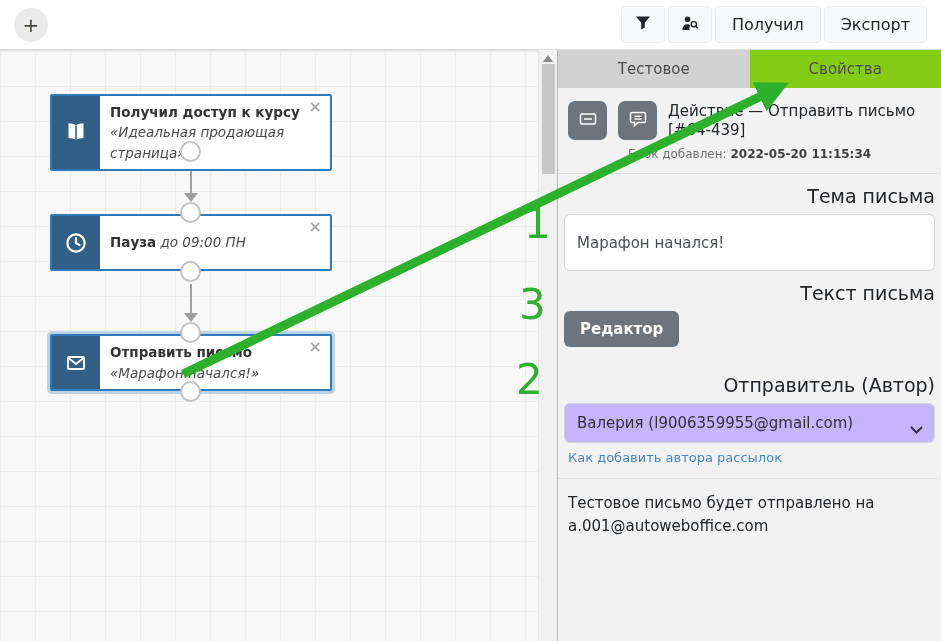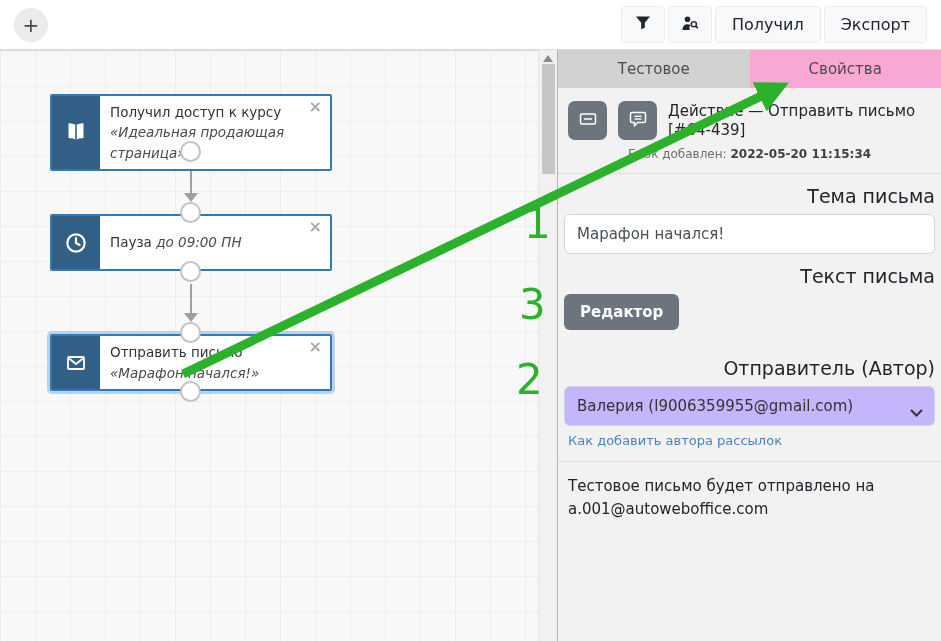--- a/index.html
+++ b/index.html
@@ -45,21 +45,21 @@
   }
   .block.selected { box-shadow:0 0 0 3px #b9d3e8; }
   .icon-box {
     width:48px; flex:none; background:#315f86;
     display:flex; align-items:center; justify-content:center;
   }
   .btext {
     margin:auto 0; padding:6px 24px 6px 10px;
     font-size:13.5px; line-height:1.5; color:#333;
   }
-  .btext b { font-weight:400; color:#333; }
+  .btext b { font-weight:700; color:#333; }
   .btext i { color:#4a4a4a; }
   .close-x {
     position:absolute; top:3px; right:8px; color:#a9a9a9;
     font-size:16px; font-weight:700; line-height:1; cursor:pointer;
   }
   .node-circle {
     position:absolute; width:21px; height:21px; border-radius:50%;
     background:#fff; border:2px solid #c3c3c3; z-index:5;
   }
   .flow-line { position:absolute; left:190px; width:2px; background:#9f9f9f; z-index:2; }
@@ -84,35 +84,35 @@
   
   .panel {
     position:absolute; top:50px; left:557px; width:384px; height:591px;
     background:#f2f2f2; border-left:1px solid #b5b5b5;
   }
   .tabs { display:flex; height:38px; }
   .tab {
     flex:1; display:flex; align-items:center; justify-content:center;
     font-size:15px; color:#4c4c4c; background:#d2d2d2; cursor:pointer;
   }
-  .tab.active { background:#f9a8d4; }
+  .tab.active { background:#84cc16; }
   .panel-content { padding:0 6px; }
   .header-row { display:flex; align-items:center; gap:11px; margin:13px 4px 0; }
   .sq-btn {
     width:39px; height:39px; border-radius:7px; background:#6c757d; border:none;
     display:flex; align-items:center; justify-content:center; flex:none; cursor:pointer;
   }
   .header-title { font-size:15px; color:#212529; line-height:1.25; }
   .added { text-align:center; font-size:12px; color:#6f6f6f; margin-top:7px; }
   .added b { color:#3f3f3f; }
   .hr { height:1px; background:#dcdcdc; margin:12px -6px 0; }
   .field-label { font-size:19px; color:#212529; margin:11px 0 7px;text-align:right; }
   .field-label.spaced { margin-top:27px; }
   .text-input {
-    width:100%; height:40px; border:1px solid #cfd6dc; border-radius:6px;
+    width:100%; height:57px; border:1px solid #cfd6dc; border-radius:6px;
     background:#fff; padding:0 12px; font-size:15px; color:#495057; font-family:inherit;
   }
   .gray-btn {
     background:#6c757d; color:#fff; border:none; border-radius:6px;
     font-size:15px; font-weight:600; padding:9px 16px; cursor:pointer; font-family:inherit;
   }
   .gray-btn.test { margin-top:14px; }
   .select-wrap { position:relative; }
   select.sender {
     width:100%; height:40px; appearance:none; -webkit-appearance:none; -moz-appearance:none;

